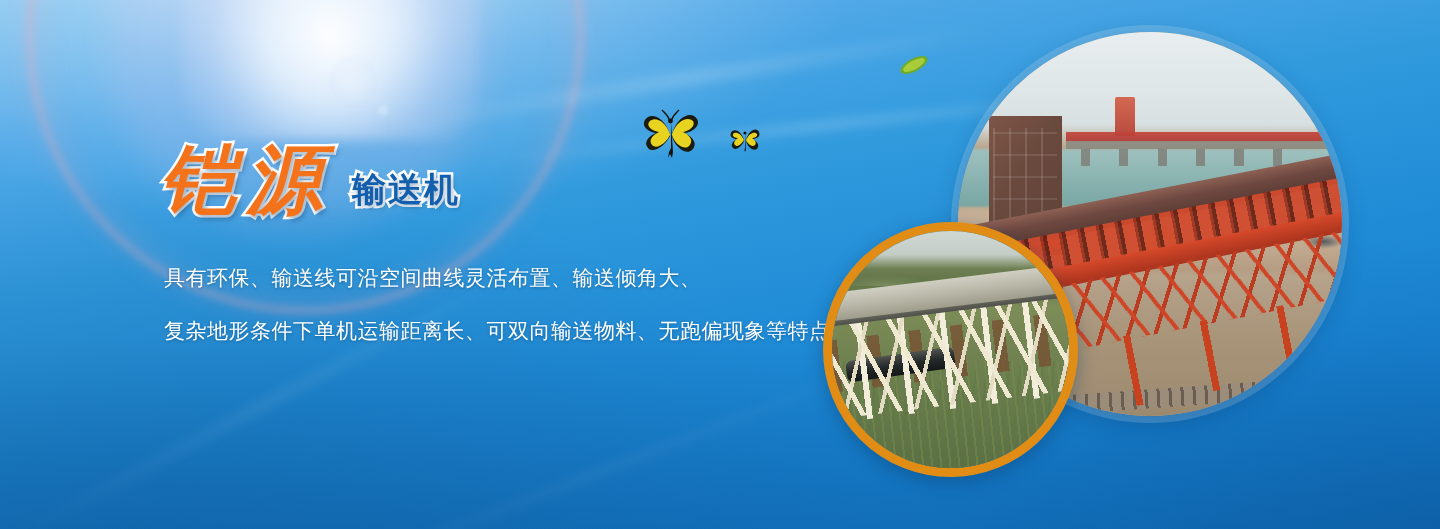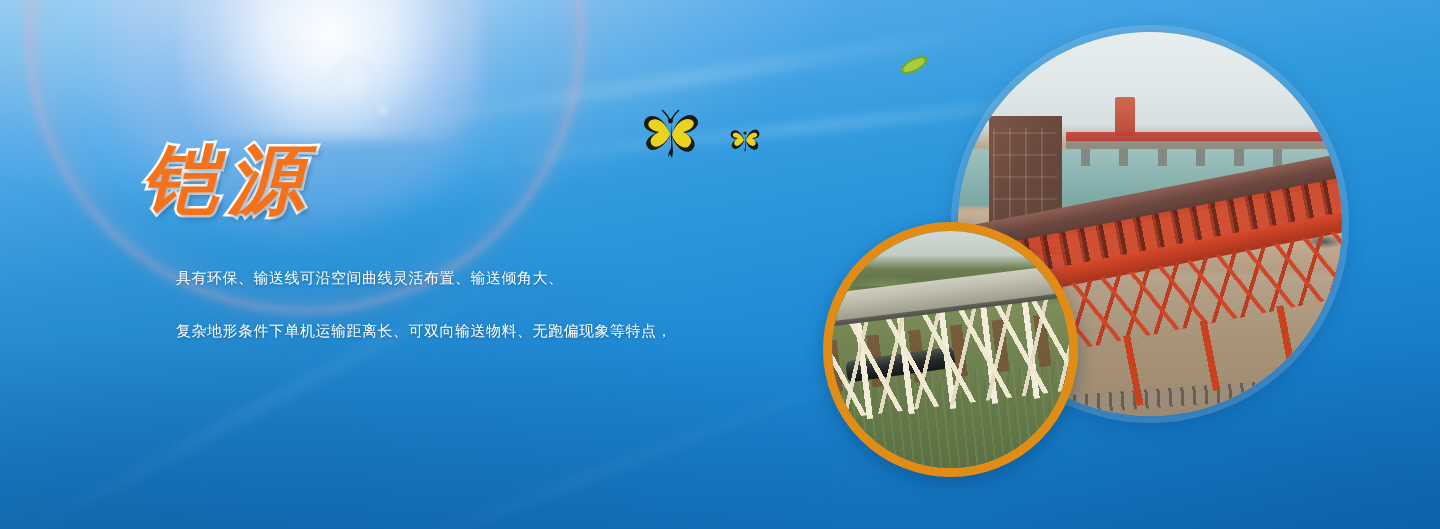--- a/index.html
+++ b/index.html
@@ -85,21 +85,21 @@
 
   .glow-bottom {
     position: absolute; left: 0; bottom: 0; width: 100%; height: 190px;
     background: linear-gradient(to top, rgba(7,68,128,0.26) 0%, rgba(7,68,128,0.0) 100%);
     pointer-events: none;
   }
 
   
   .headline {
     position: absolute;
-    left: 142px; top: 142px;
+    left: 160px; top: 142px;
     display: flex; align-items: flex-end; gap: 20px;
     white-space: nowrap;
   }
   .brand-name {
     font-family: "DejaVu Serif", "Liberation Serif", serif;
     font-size: 76px;
     font-weight: 700;
     font-style: italic;
     letter-spacing: 10px;
     color: #F4731A;
@@ -121,27 +121,26 @@
     text-shadow: 2px 3px 4px rgba(10,60,110,0.35);
   }
 
   
   .desc {
     position: absolute;
     left: 164px; top: 252px;
     width: 800px;
   }
   .desc-line {
-    font-size: 15px;
+    font-size: 21px;
     color: #ffffff;
     line-height: 53px;
     letter-spacing: 0.5px;
     white-space: nowrap;
     text-shadow: 0 1px 3px rgba(12,58,105,0.45);
-    margin-left: 12px;
   }
 
   
   .butterfly { position: absolute; pointer-events: none; }
   .butterfly.big  { left: 640px; top: 108px; width: 62px; height: 52px; }
   .butterfly.small{ left: 728px; top: 126px; width: 34px; height: 28px; }
 
   
   .leaf { position: absolute; left: 897px; top: 52px; width: 34px; height: 26px; pointer-events: none; filter: blur(0.6px); }
 
@@ -331,20 +330,21 @@
   <div class="flare-a"></div>
   <div class="flare-b"></div>
   <div class="streak-1"></div>
   <div class="streak-2"></div>
   <div class="streak-3"></div>
   <div class="streak-4"></div>
   <div class="glow-bottom"></div>
 
   <div class="headline">
     <span class="brand-name">铠源</span>
+    <span class="product-name">输送机</span>
   </div>
 
   <div class="desc">
     <div class="desc-line">具有环保、输送线可沿空间曲线灵活布置、输送倾角大、</div>
     <div class="desc-line">复杂地形条件下单机运输距离长、可双向输送物料、无跑偏现象等特点，</div>
   </div>
 
   <svg class="butterfly big" viewBox="0 0 62 52">
     <g>
       <path d="M30 26 C24 8, 10 4, 5 12 C1 19, 9 24, 16 25 C9 28, 3 34, 8 40 C13 46, 25 38, 30 28 Z" fill="#1a1a12"></path>

